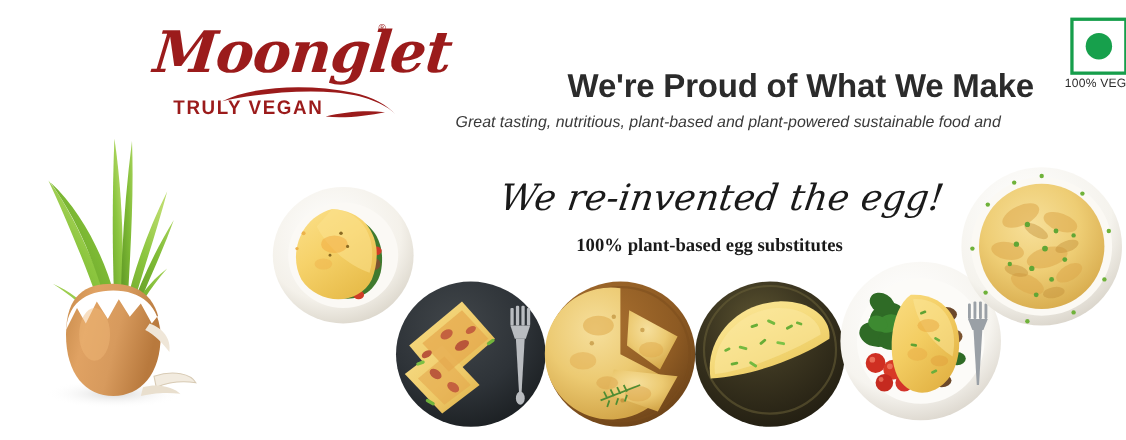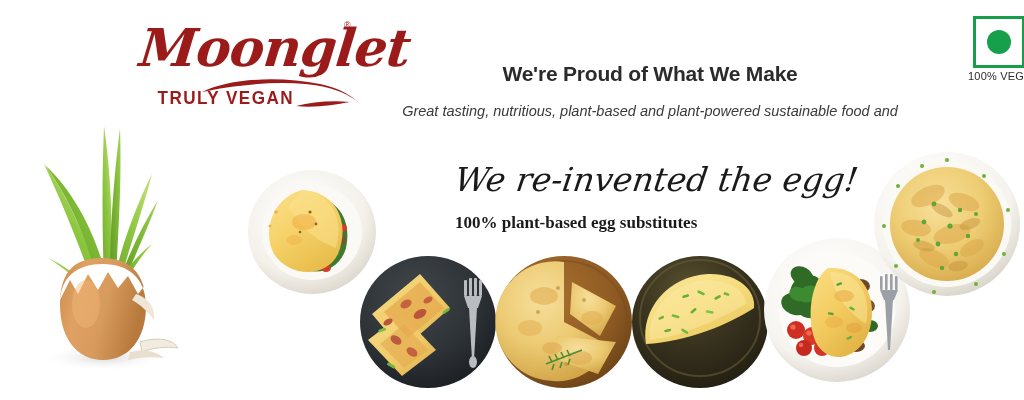--- a/index.html
+++ b/index.html
@@ -43,36 +43,36 @@
   }
   .veg-dot{width:24px;height:24px;border-radius:50%;background:#17a04c;}
   .veg-label{
     margin-top:2px;font-family:"Liberation Sans",sans-serif;
     font-size:11px;font-weight:400;color:#2d2d2d;letter-spacing:.2px;
   }
 
   
   .headline{
     position:absolute;left:360px;top:62px;width:580px;
-    text-align:center;font-family:"Liberation Sans",sans-serif;
-    font-weight:700;font-size:21px;color:#2b2b2b;letter-spacing:-.2px;
+    text-align:right;font-family:"Liberation Sans",sans-serif;
+    font-weight:700;font-size:30px;color:#2b2b2b;letter-spacing:-.2px;
   }
   .subcopy{
-    position:absolute;left:352px;top:98px;width:596px;
+    position:absolute;left:364px;top:98px;width:596px;
     text-align:center;font-family:"Liberation Sans",sans-serif;
     font-style:italic;font-size:14.5px;color:#3a3a3a;line-height:26px;
   }
   .script-line{
     position:absolute;left:455px;top:160px;width:380px;text-align:center;
     font-family:"DejaVu Serif", serif;font-style:italic;
     font-size:33px;color:#1a1a1a;white-space:nowrap;
     transform:skewX(-8deg);
   }
   .tagline{
-    position:absolute;left:455px;top:213px;width:380px;
+    position:absolute;left:455px;top:213px;width:380px;text-align:center;
     font-family:"Liberation Serif", serif;font-weight:700;
     font-size:17px;color:#1a1a1a;
   }
 
   
   .egg-art{position:absolute;left:18px;top:108px;width:170px;height:275px;}
 
   
   .plate{position:absolute;border-radius:50%;overflow:hidden;}
   .plate svg{display:block;}

